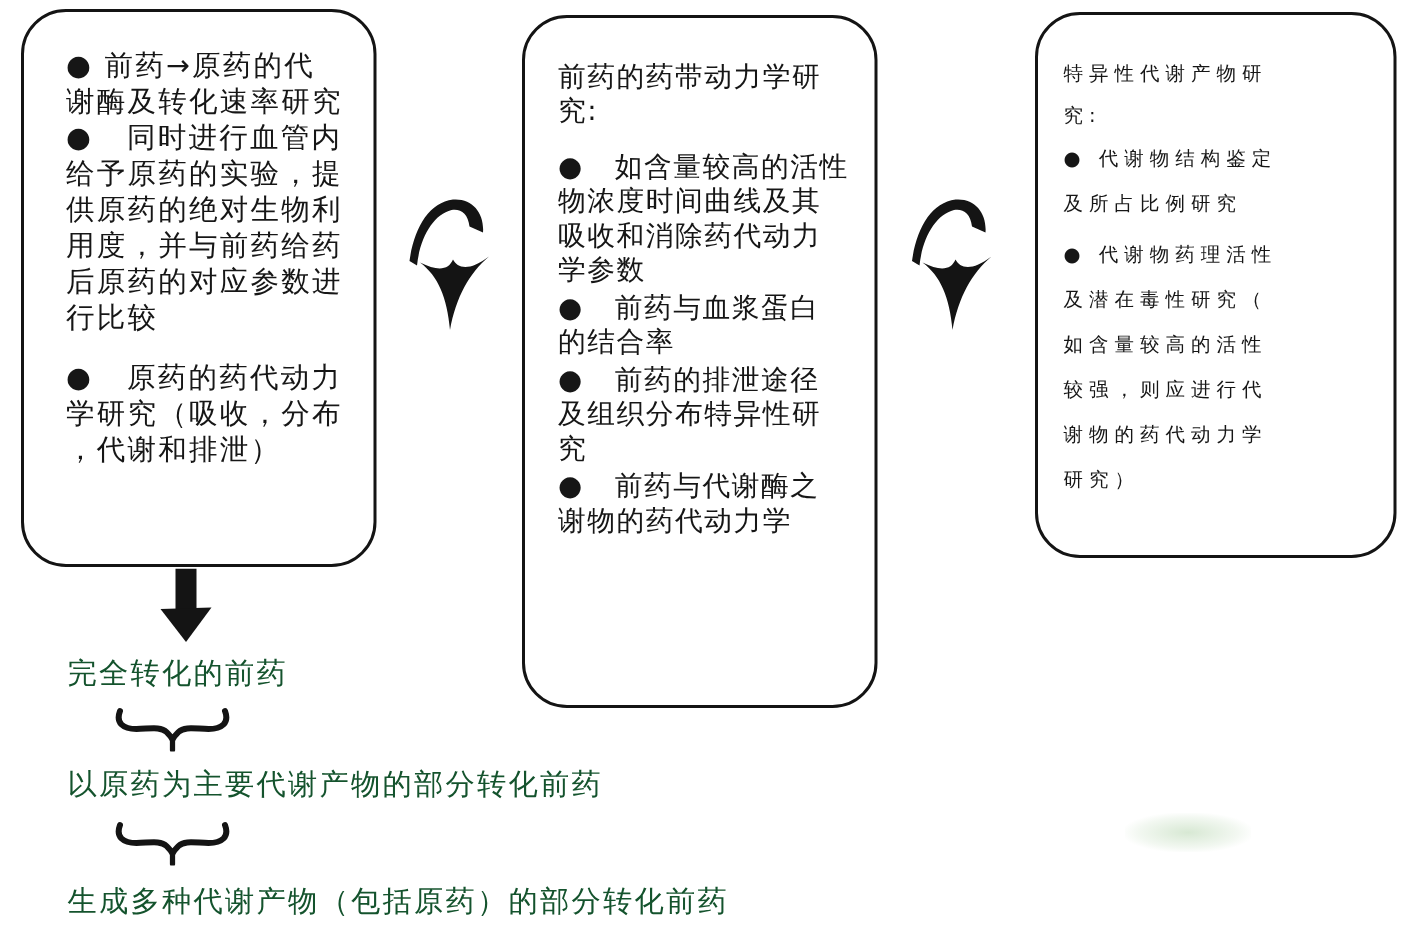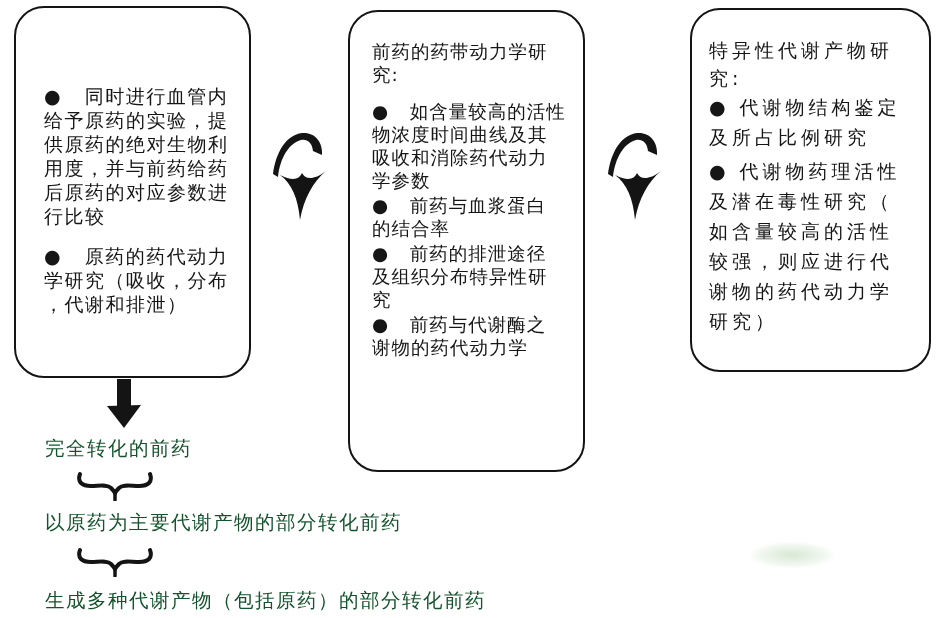--- a/index.html
+++ b/index.html
@@ -18,30 +18,30 @@
     background:#ffffff;
     box-sizing:border-box;
   }
   .para,.box-title{
     white-space:pre-wrap;
     color:#161616;
   }
   
   .box1{left:14px;top:6px;width:237px;height:372px;padding:24px 8px 0 28px;
         font-size:19px;line-height:24px;letter-spacing:1.5px;}
-  .box1 .p2{margin-top:52px;}
+  .box1 .p2{}
   .box1 .p3{margin-top:16px;}
   
   .box2{left:348px;top:10px;width:237px;height:462px;padding:28px 6px 0 22px;
         font-size:18.5px;line-height:23px;letter-spacing:1px;}
   .box2 .p1{margin-top:14px;}
   .box2 .p2,.box2 .p3,.box2 .p4{margin-top:2px;}
   
   .box3{left:690px;top:8px;width:241px;height:364px;padding:26px 2px 0 17px;
-        font-size:19px;line-height:30px;letter-spacing:4px;}
+        font-size:13px;line-height:30px;letter-spacing:4px;}
   .box3 .box-title{line-height:28px;}
   .box3 .p2{margin-top:4px;}
 
   .curved-arrow{position:absolute;width:56px;height:92px;}
   .curved-arrow.a1{left:272px;top:130px;}
   .curved-arrow.a2{left:607px;top:130px;}
   .down-arrow{position:absolute;left:106px;top:379px;width:36px;height:50px;}
 
   .bottom-label{
     position:absolute;left:45px;
@@ -60,20 +60,22 @@
     background:radial-gradient(ellipse at center, rgba(150,195,140,0.38) 0%, rgba(150,195,140,0.12) 55%, rgba(150,195,140,0) 75%);
     pointer-events:none;
   }
 </style>
 </head>
 <body>
 
 <div class="canvas">
 
   <div class="box box1">
+    <div class="para p1">● 前药→原药的代
+谢酶及转化速率研究</div>
     <div class="para p2">●   同时进行血管内
 给予原药的实验，提
 供原药的绝对生物利
 用度，并与前药给药
 后原药的对应参数进
 行比较</div>
     <div class="para p3">●   原药的药代动力
 学研究（吸收，分布
 ，代谢和排泄）</div>
   </div>

